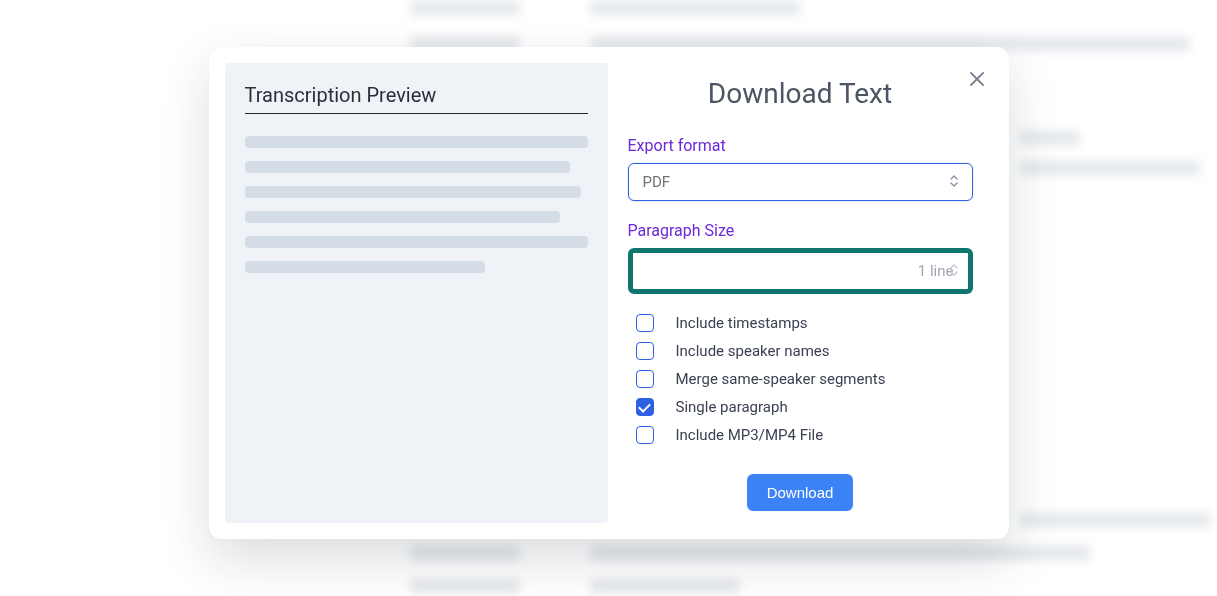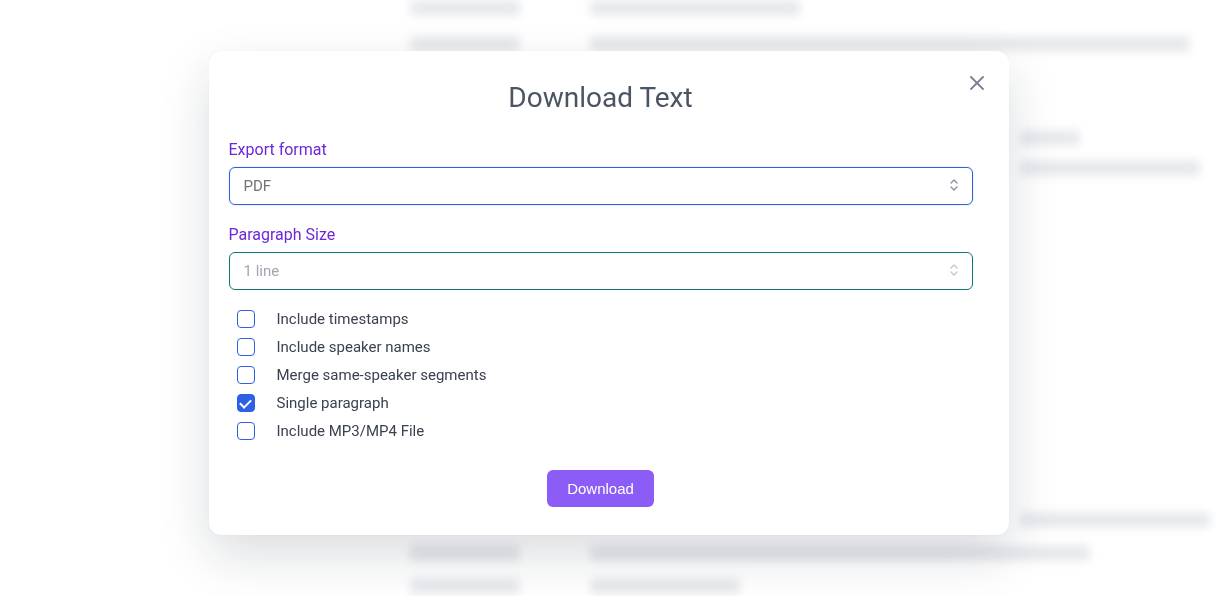--- a/index.html
+++ b/index.html
@@ -124,23 +124,24 @@
       font-size: 15px;
       border: 1px solid #2e60e6;
       border-radius: 6px;
       background: #ffffff;
       color: #737373;
       appearance: none;
       cursor: pointer;
       box-shadow: 0 0 0 1px rgba(46,96,230,0.08);
     }
     .select.disabled {
-      border: 1px solid #0f766e;
+      border: 5px solid #0f766e;
       color: #a0a7b3;
       box-shadow: none;
+      text-align: right;
     }
     .select-arrow {
       position: absolute;
       right: 14px;
       top: 50%;
       transform: translateY(-50%);
       pointer-events: none;
       color: #8a919e;
       font-size: 10px;
       line-height: 1;
@@ -179,21 +180,21 @@
       border: solid white;
       border-width: 0 2px 2px 0;
       transform: rotate(45deg);
       margin-top: -2px;
     }
     .checkbox-label {
       font-size: 15px;
       color: #3a4150;
     }
     .download-btn {
-      background: #8b5cf6;
+      background: #3b82f6;
       color: #ffffff;
       border: none;
       padding: 10px 20px;
       font-size: 15px;
       border-radius: 6px;
       cursor: pointer;
       display: block;
       margin: 0 auto;
       font-weight: 500;
     }
@@ -210,20 +211,29 @@
   <div class="bg-line" style="top:160px; left:1020px; width:180px;"></div>
   <div class="bg-line" style="top:545px; left:410px; width:110px;"></div>
   <div class="bg-line" style="top:545px; left:590px; width:500px;"></div>
   <div class="bg-line" style="top:578px; left:410px; width:110px;"></div>
   <div class="bg-line" style="top:578px; left:590px; width:150px;"></div>
   <div class="bg-line" style="top:512px; left:1020px; width:190px;"></div>
 </div>
 
 <div class="modal-overlay">
   <div class="modal">
+    <div class="modal-left">
+      <div class="preview-title">Transcription Preview</div>
+      <div class="skeleton sk-1"></div>
+      <div class="skeleton sk-2"></div>
+      <div class="skeleton sk-3"></div>
+      <div class="skeleton sk-4"></div>
+      <div class="skeleton sk-5"></div>
+      <div class="skeleton sk-6"></div>
+    </div>
     <div class="modal-right">
       <button class="close-btn">
         <svg width="14" height="14" viewBox="0 0 14 14" fill="none" stroke="currentColor" stroke-width="1.8" stroke-linecap="round">
           <line x1="1" y1="1" x2="13" y2="13"></line>
           <line x1="13" y1="1" x2="1" y2="13"></line>
         </svg>
       </button>
       <div class="modal-title">Download Text</div>
 
       <label class="form-label">Export format</label>

